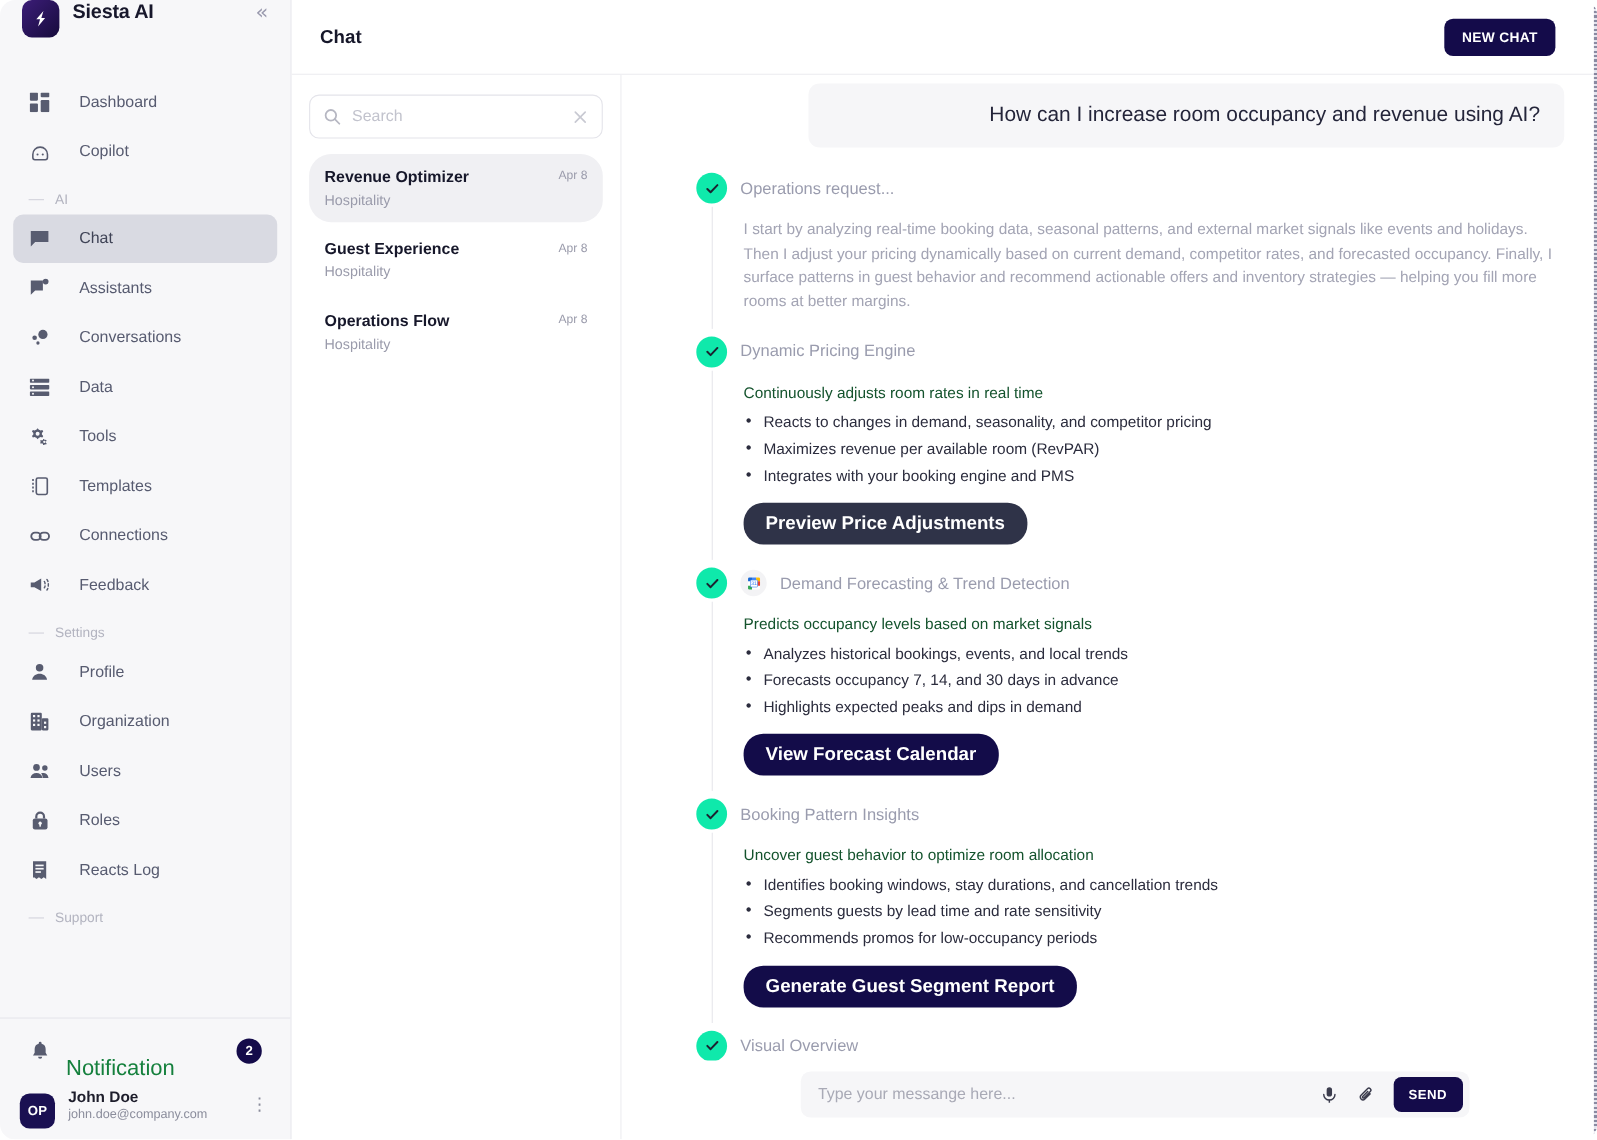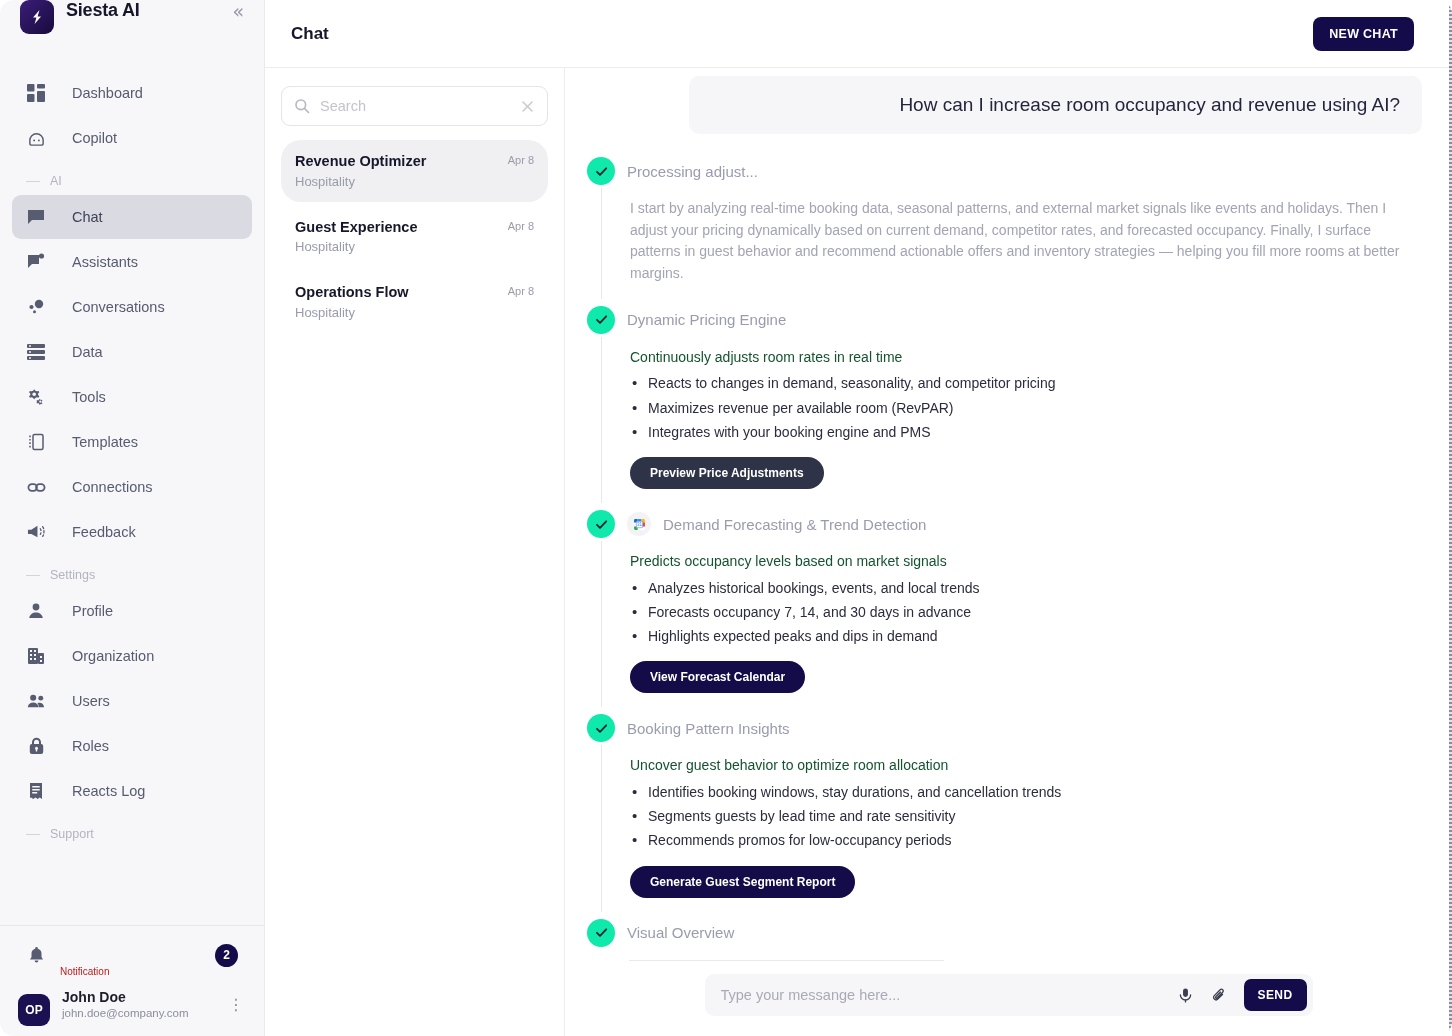--- a/index.html
+++ b/index.html
@@ -95,21 +95,21 @@
     padding: 6px 0 8px 0;
   }
   .notif-row {
     height: 46px;
     margin: 0 12px;
     border-radius: 9px;
     display: flex; align-items: center;
     gap: 14px; padding: 0 14px;
     cursor: pointer;
   }
-  .notif-row .lbl { font-size: 10px; color: #b91c1c; flex: 1; margin-top: 32px; }
+  .notif-row .lbl { font-size: 20px; color: #15803d; flex: 1; margin-top: 32px; }
   .badge {
     min-width: 23px; height: 23px; border-radius: 50%;
     background: #140b4a; color: #fff;
     font-size: 12px; font-weight: bold;
     display: flex; align-items: center; justify-content: center;
     padding: 0 6px;
   }
   .user-row {
     display: flex; align-items: center;
     gap: 12px;
@@ -146,21 +146,21 @@
   .page-title { font-size: 17px; font-weight: bold; color: #16172a; flex: 1; }
   .new-chat-btn {
     background: #140b4a; color: #fff;
     font-size: 12.5px; font-weight: bold;
     letter-spacing: 0.3px;
     border: none; border-radius: 8px;
     padding: 10px 16px;
     cursor: pointer;
   }
 
-  .body-split { flex: 1; display: flex; min-height: 0; }
+  .body-split { flex: 1; display: flex; min-height: 0; gap: 46px; }
 
   
   .conv-col {
     width: 300px; flex: 0 0 300px;
     border-right: 1px solid #ededf1;
     padding: 18px 16px 0 16px;
     display: flex; flex-direction: column;
   }
   .search-wrap {
     height: 40px;
@@ -251,21 +251,21 @@
   .step-body li:before {
     content: "\2022";
     position: absolute; left: 2px; top: 2px;
     color: #2b2c3d; font-size: 15px;
   }
   .act-btn {
     margin-top: 13px;
     display: inline-block;
     border: none; border-radius: 18px;
     padding: 9px 20px;
-    font-size: 12px; font-weight: bold; color: #fff;
+    font-size: 17px; font-weight: bold; color: #fff;
     cursor: pointer;
     font-family: inherit;
   }
   .act-btn.slate { background: #2f3348; }
   .act-btn.navy  { background: #130c49; }
 
   .ov-table { width: 315px; margin-top: 2px; border-top: 1px solid #e9e9ee; }
   .ov-row {
     display: flex;
     border-bottom: 1px solid #e9e9ee;
@@ -598,21 +598,21 @@
 
           <div class="user-msg">How can I increase room occupancy and revenue using AI?</div>
 
           <div class="step">
             <div class="step-head">
               <span class="check">
                 <svg width="15" height="15" viewBox="0 0 15 15" fill="none" stroke="#1b2330" stroke-width="1.8" stroke-linecap="round" stroke-linejoin="round">
                     <path d="M3 7.8 6 10.8 12.2 4.3"></path>
                   </svg>
               </span>
-              <span class="step-title">Processing adjust...</span>
+              <span class="step-title">Operations request...</span>
             </div>
             <div class="step-body muted">
               <p>I start by analyzing real-time booking data, seasonal patterns, and external market signals like events and holidays. Then I adjust your pricing dynamically based on current demand, competitor rates, and forecasted occupancy. Finally, I surface patterns in guest behavior and recommend actionable offers and inventory strategies — helping you fill more rooms at better margins.</p>
             </div>
           </div>
 
           <div class="step">
             <div class="step-head">
               <span class="check">
                 <svg width="15" height="15" viewBox="0 0 15 15" fill="none" stroke="#1b2330" stroke-width="1.8" stroke-linecap="round" stroke-linejoin="round">

